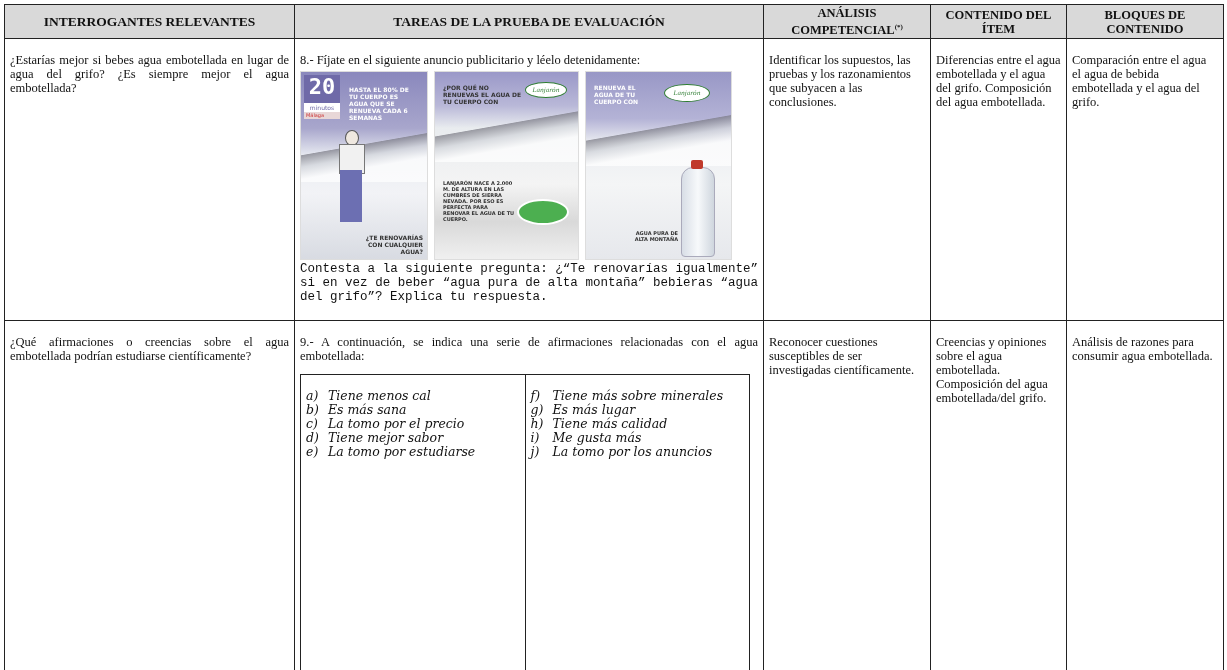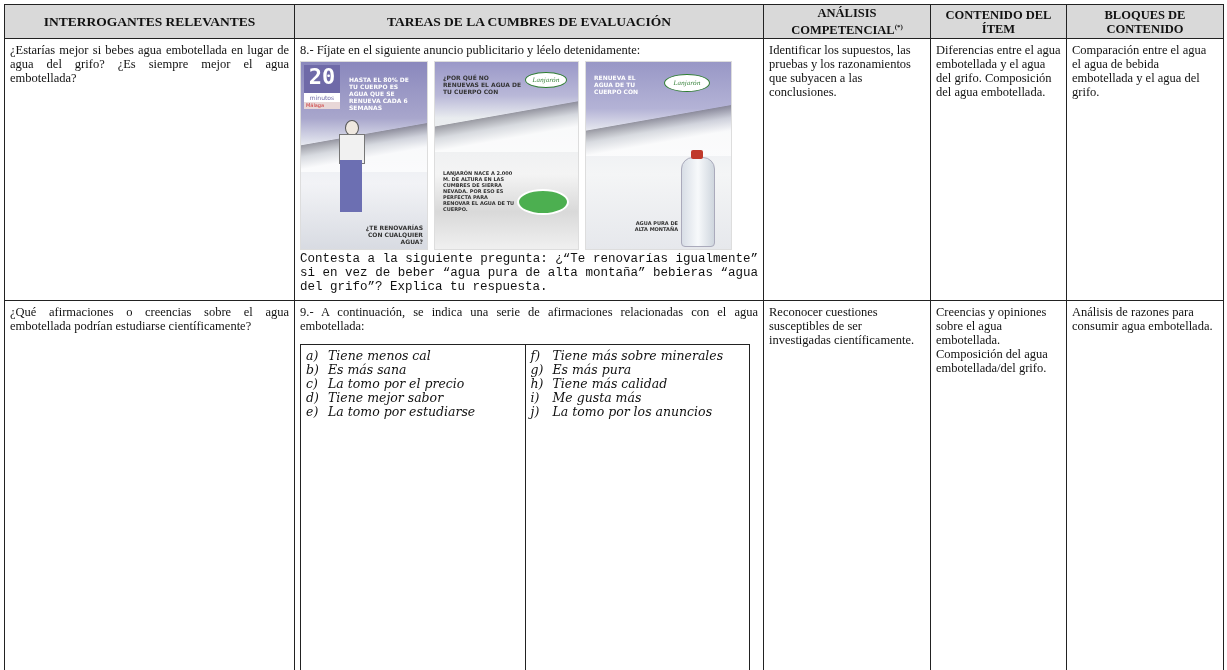--- a/index.html
+++ b/index.html
@@ -1,18 +1,18 @@
 <!DOCTYPE html>
 <html><head>
 <meta charset="utf-8">
 <style>
   html,body{margin:0;padding:0;background:#fff;}
   body{width:1227px;height:670px;overflow:hidden;font-family:"Liberation Serif","DejaVu Serif",serif;color:#111;}
   table.main{position:absolute;left:4px;top:4px;border-collapse:collapse;table-layout:fixed;width:1219px;}
-  table.main th,table.main td{border:1.5px solid #222;vertical-align:top;padding:4px 5px;font-size:12.5px;line-height:14px;}
+  table.main th,table.main td{border:1.5px solid #222;vertical-align:top;padding:14px 5px;font-size:12.5px;line-height:14px;}
   table.main th{background:#d9d9d9;font-weight:bold;text-align:center;vertical-align:middle;height:28px;font-size:12.5px;line-height:14px;padding:1px 4px;}
   .hdr-first{font-size:13.5px !important;margin-top:30px;}
   sup{font-size:7px;}
   .just{text-align:justify;}
   .row1 td{height:253px;}
   .row2 td{height:368px;}
   .ads{display:flex;gap:6px;margin:4px 0 4px 0;height:187px;}
   .ad{position:relative;flex:0 0 auto;height:187px;overflow:hidden;border:1px solid #ddd;}
   .ad1{width:126px;margin-left:0;background:linear-gradient(#8a88bd 0%,#a8a6cc 30%,#e9ecf2 45%,#f2f3f6 65%,#d8dbe2 100%);}
   .ad2{width:143px;background:linear-gradient(#9a98c8 0%,#b9b8d8 18%,#e9ecef 30%,#f4f4f4 60%,#d9d9d9 80%,#f0f0f0 100%);}
@@ -44,21 +44,21 @@
   <colgroup>
     <col style="width:290px">
     <col style="width:469px">
     <col style="width:167px">
     <col style="width:136px">
     <col style="width:157px">
   </colgroup>
   <thead>
     <tr>
       <th class="hdr-first">INTERROGANTES RELEVANTES</th>
-      <th class="hdr-first">TAREAS DE LA CUMBRES DE EVALUACIÓN</th>
+      <th class="hdr-first">TAREAS DE LA PRUEBA DE EVALUACIÓN</th>
       <th><span>ANÁLISIS COMPETENCIAL</span><sup>(*)</sup></th>
       <th>CONTENIDO DEL ÍTEM</th>
       <th>BLOQUES DE CONTENIDO</th>
     </tr>
   </thead>
   <tbody>
     <tr class="row1">
       <td class="just">¿Estarías mejor si bebes agua embotellada en lugar de agua del grifo? ¿Es siempre mejor el agua embotellada?</td>
       <td>
         <div>8.- Fíjate en el siguiente anuncio publicitario y léelo detenidamente:</div>
@@ -128,21 +128,21 @@
                     <span>La tomo por estudiarse</span>
                   </div>
             </td>
             <td>
               <div class="opt">
                     <span class="k">f)</span>
                     <span>Tiene más sobre minerales</span>
                   </div>
               <div class="opt">
                     <span class="k">g)</span>
-                    <span>Es más pura</span>
+                    <span>Es más lugar</span>
                   </div>
               <div class="opt">
                     <span class="k">h)</span>
                     <span>Tiene más calidad</span>
                   </div>
               <div class="opt">
                     <span class="k">i)</span>
                     <span>Me gusta más</span>
                   </div>
               <div class="opt">

